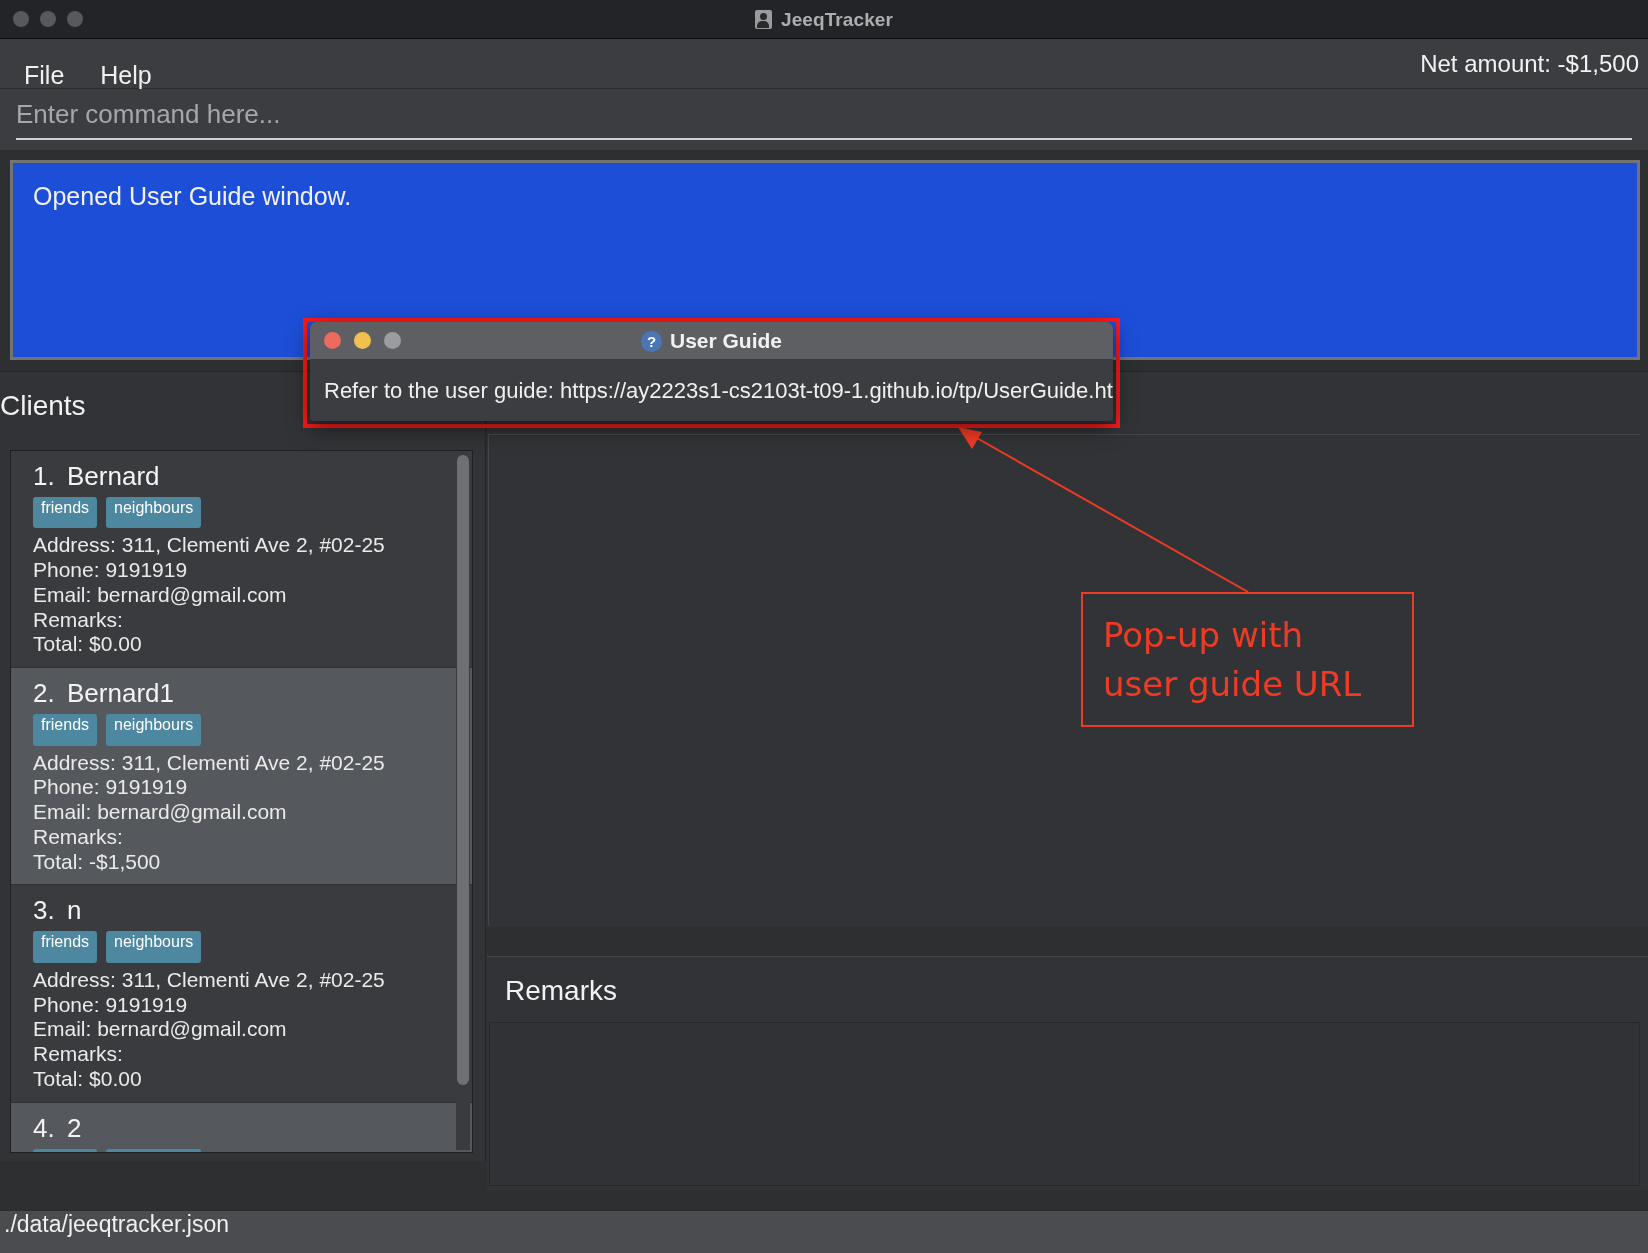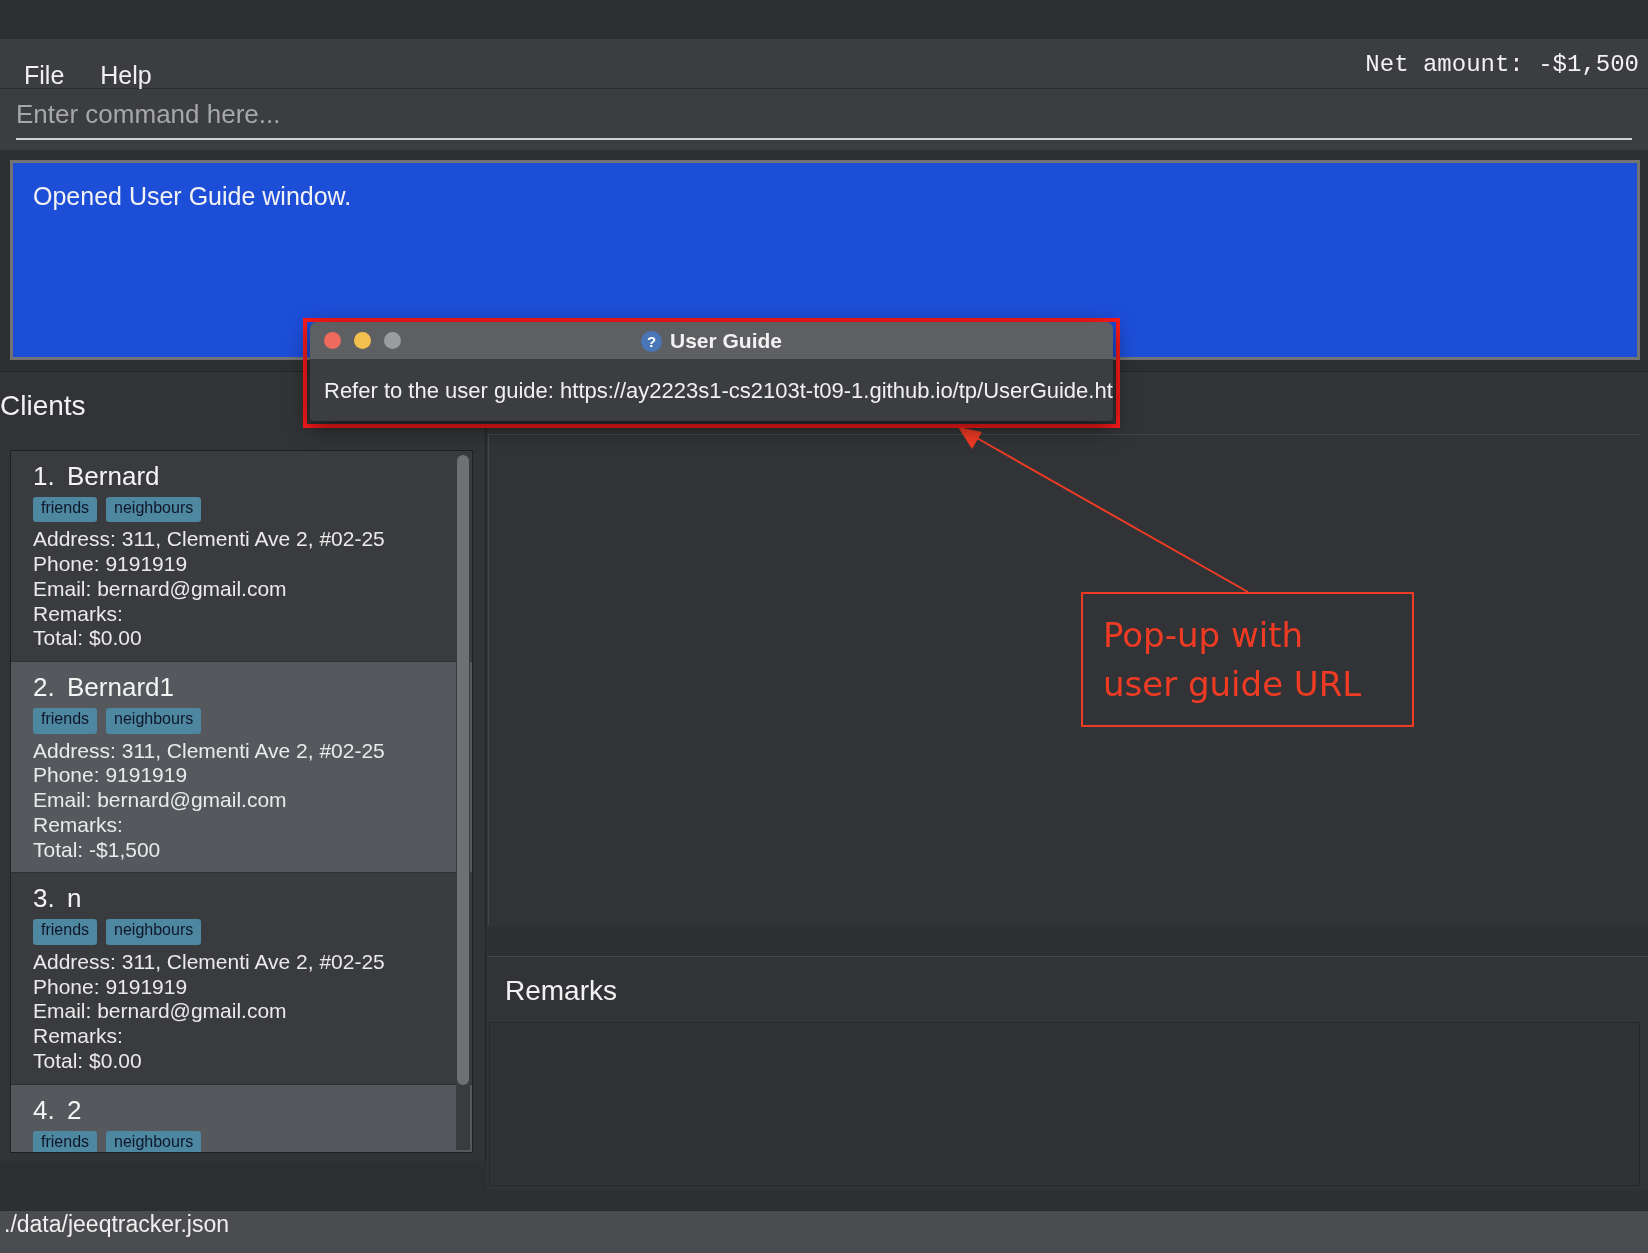--- a/index.html
+++ b/index.html
@@ -48,21 +48,21 @@
     display: flex; align-items: center;
   }
   .menu-item {
     font-size: 25px; color: #f0f0f0; padding: 3px 14px; margin-left: 8px;
     cursor: default;
     margin-top: 24px;
   }
   .menu-item:first-child { margin-left: 10px; }
   .net-amount {
     position: absolute; right: 9px; top: 50%; transform: translateY(-50%);
-    font-size: 24px; color: #f2f2f2; white-space: nowrap; font-family: Liberation Mono, monospace;
+    font-size: 24px; color: #f2f2f2; white-space: nowrap;
   }
 
   
   .commandbox {
     position: absolute; left: 0; top: 89px; width: 1648px; height: 61px;
     background: #3c3d40; display: flex; align-items: center;
   }
   .command-input {
     width: 100%; margin: 0 16px; background: transparent; border: none;
     border-bottom: 2px solid #cfd0d2; outline: none;
@@ -95,22 +95,22 @@
   .list-scroll { position: absolute; inset: 0; overflow: hidden; }
   .card {
     padding: 10px 0 10px 22px; background: #3a3b3e;
     border-bottom: 1px solid #2f3033;
   }
   .card.selected { background: #55585c; }
   .card-title { font-size: 26px; color: #f4f4f4; margin-bottom: 5px; }
   .card-title .idx { display:inline-block; min-width: 34px; }
   .tags { display: flex; gap: 9px; margin-bottom: 5px; }
   .tag {
-    background: #4d87a0; color: #0f172a; font-size: 16px;
-    padding: 2px 8px 5px; border-radius: 3px; line-height: 1.15;
+    background: #4d87a0; color: #ffffff; font-size: 16px;
+    padding: 2px 8px 11px; border-radius: 3px; line-height: 1.15;
   }
   .field { font-size: 21px; color: #eaeaea; line-height: 1.18; }
   .scrollbar-track {
     position: absolute; right: 2px; top: 2px; bottom: 2px; width: 14px;
     background: #3a3b3e;
   }
   .scrollbar-thumb {
     position: absolute; left: 1px; top: 2px; width: 12px; height: 630px;
     background: #6e7074; border-radius: 6px;
   }
@@ -196,20 +196,31 @@
     font-size: 34px; color: #ef3b24; line-height: 1.42; white-space: nowrap;
   }
   .leader { position: absolute; left: 0; top: 0; width: 1648px; height: 1253px;
             pointer-events: none; z-index: 31; }
 </style>
 </head>
 <body>
 
 <div id="root">
 
+  <div class="titlebar">
+    <div class="traffic">
+      <span></span>
+      <span></span>
+      <span></span>
+    </div>
+    <div class="titlebar-title">
+      <span class="app-glyph"></span>
+      <span class="app-label">JeeqTracker</span>
+    </div>
+  </div>
 
   <div class="menubar">
     <div class="menu-item">File</div>
     <div class="menu-item">Help</div>
     <div class="net-amount">Net amount: -$1,500</div>
   </div>
 
   <div class="commandbox">
     <input class="command-input" type="text" placeholder="Enter command here..." style="">
   </div>

